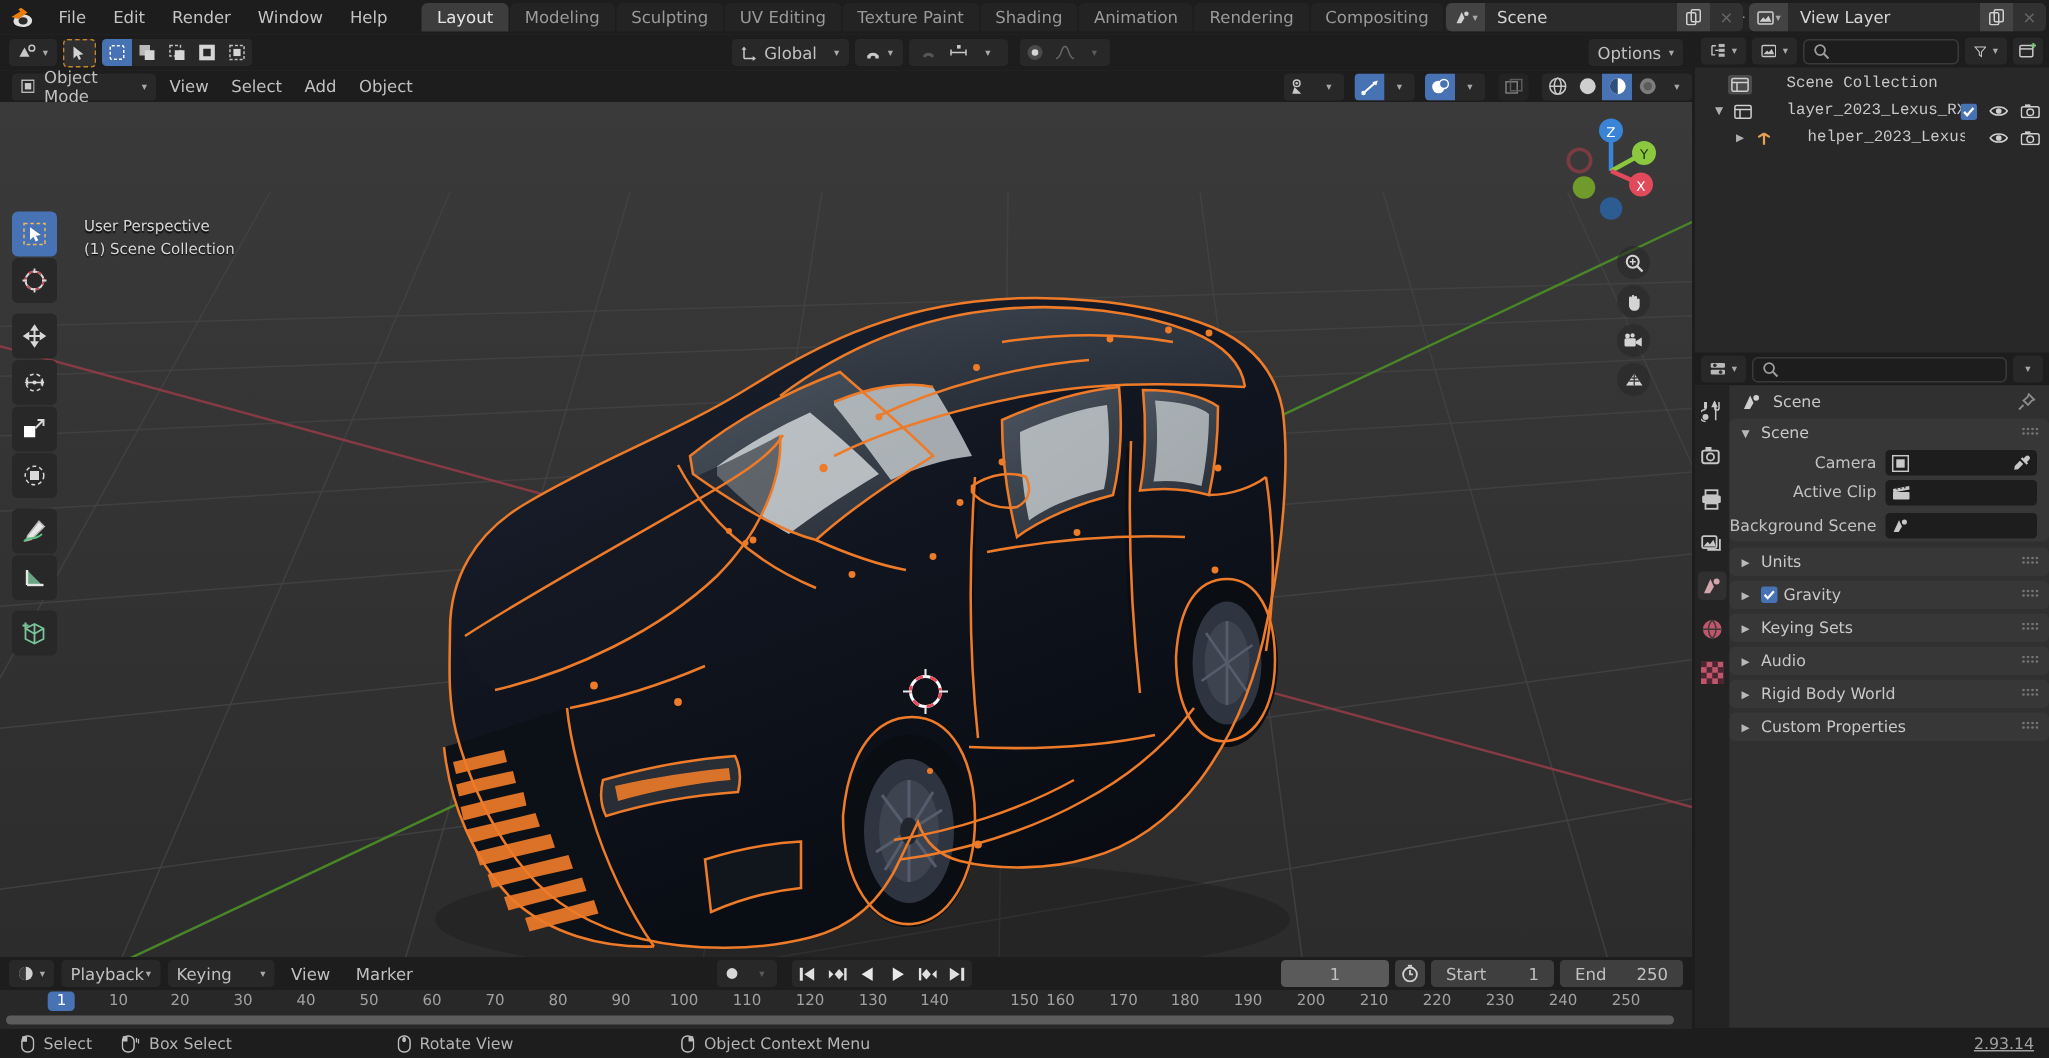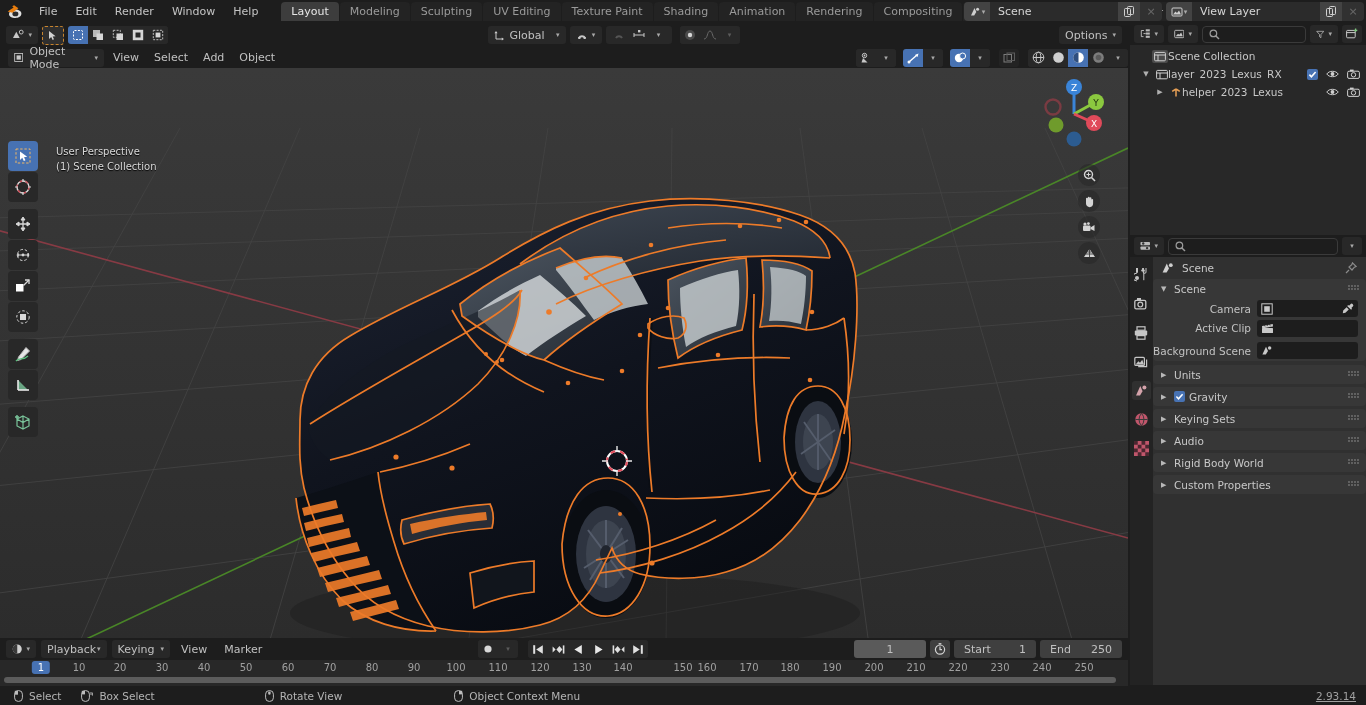--- a/index.html
+++ b/index.html
@@ -57,21 +57,21 @@
   .navbtn { width:22px; height:22px; border-radius:50%; background:#28282899; display:flex;
             align-items:center; justify-content:center; }
 
   
   .outliner { position:absolute; left:1130px; top:23px; width:236px; height:212px; background:#282828; }
   .oh { height:22px; background:#1d1d1d; display:flex; align-items:center; padding:0 4px; gap:4px; }
   .search { flex:1; height:17px; background:#1d1d1d; border:1px solid #3a3a3a; border-radius:4px;
             display:flex; align-items:center; padding:0 6px; gap:4px; }
   .otree { padding:2px 0; font-size:10.5px; color:#c8c8c8; }
   .orow { height:18px; display:flex; align-items:center; padding-left:6px; position:relative; }
-  .orow .lbl { margin-left:0; white-space:nowrap; overflow:hidden; }
+  .orow .lbl { margin-left:23px; white-space:nowrap; overflow:hidden;font-family:Liberation Mono, monospace; }
   .orow .right-ic { position:absolute; display:flex; gap:8px; align-items:center; }
   .disc { width:12px; display:flex; align-items:center; justify-content:center; font-size:7px; color:#b0b0b0; }
 
   .props { position:absolute; left:1130px; top:235px; width:236px; height:450px; background:#303030; }
   .ph { height:22px; background:#1d1d1d; display:flex; align-items:center; padding:0 4px; gap:4px; }
   .ptabs { position:absolute; left:0; top:22px; width:23px; bottom:0; background:#232323;
            display:flex; flex-direction:column; align-items:center; padding-top:8px; gap:10px; }
   .ptab { width:19px; height:19px; display:flex; align-items:center; justify-content:center; border-radius:3px; }
   .ptab.active { background:#303030; }
   .pbody { position:absolute; left:23px; top:22px; right:0; bottom:0; background:#303030;
@@ -1132,21 +1132,21 @@
         <svg width="12" height="12" viewBox="0 0 12 12">
             <circle cx="6" cy="6" r="5.2" fill="#d0d0d0"></circle>
             <path d="M6 0.8 A5.2 5.2 0 0 0 6 11.2 Z" fill="#3a3a3a"></path>
           </svg>
         <span class="caret">▾</span>
       </div>
       <div class="btn" style="gap:1px">
           <span>Playback</span>
           <span class="caret">▾</span>
         </div>
-      <div class="btn" style="gap:6px">
+      <div class="btn" style="gap:19px">
           <span>Keying</span>
           <span class="caret">▾</span>
         </div>
       <div class="btn flat">View</div>
       <div class="btn flat">Marker</div>
 
       <div style="position:absolute;left:478px;display:flex;align-items:center;gap:4px">
         <div class="grp">
           <div class="g">
               <svg width="10" height="10" viewBox="0 0 10 10">

